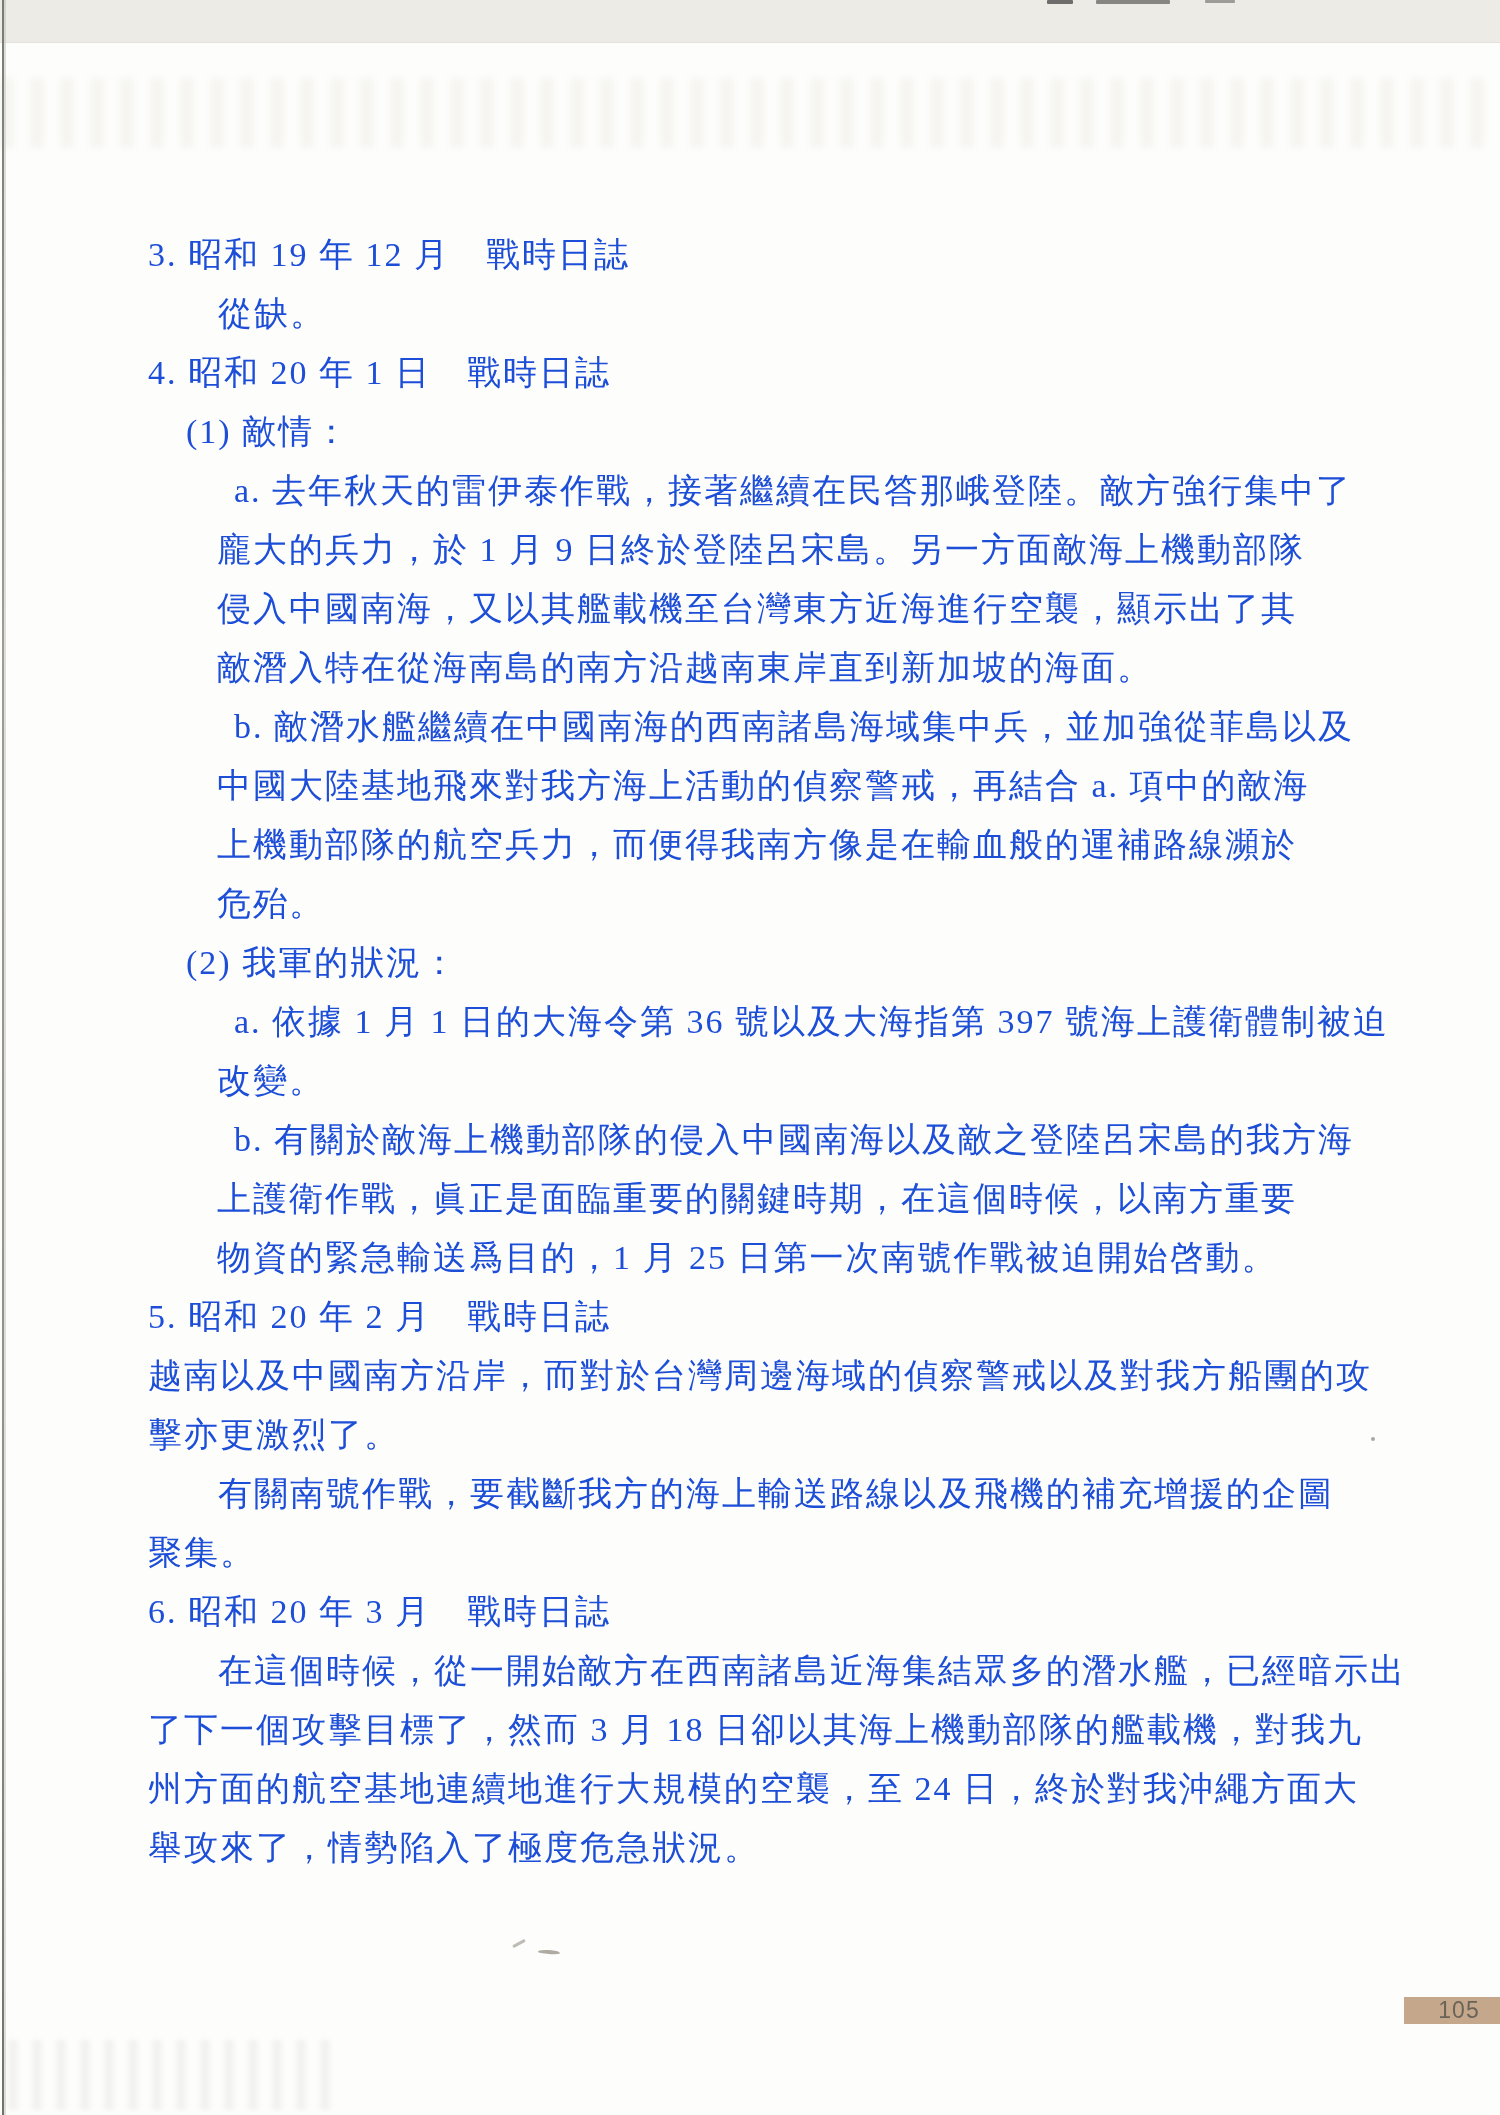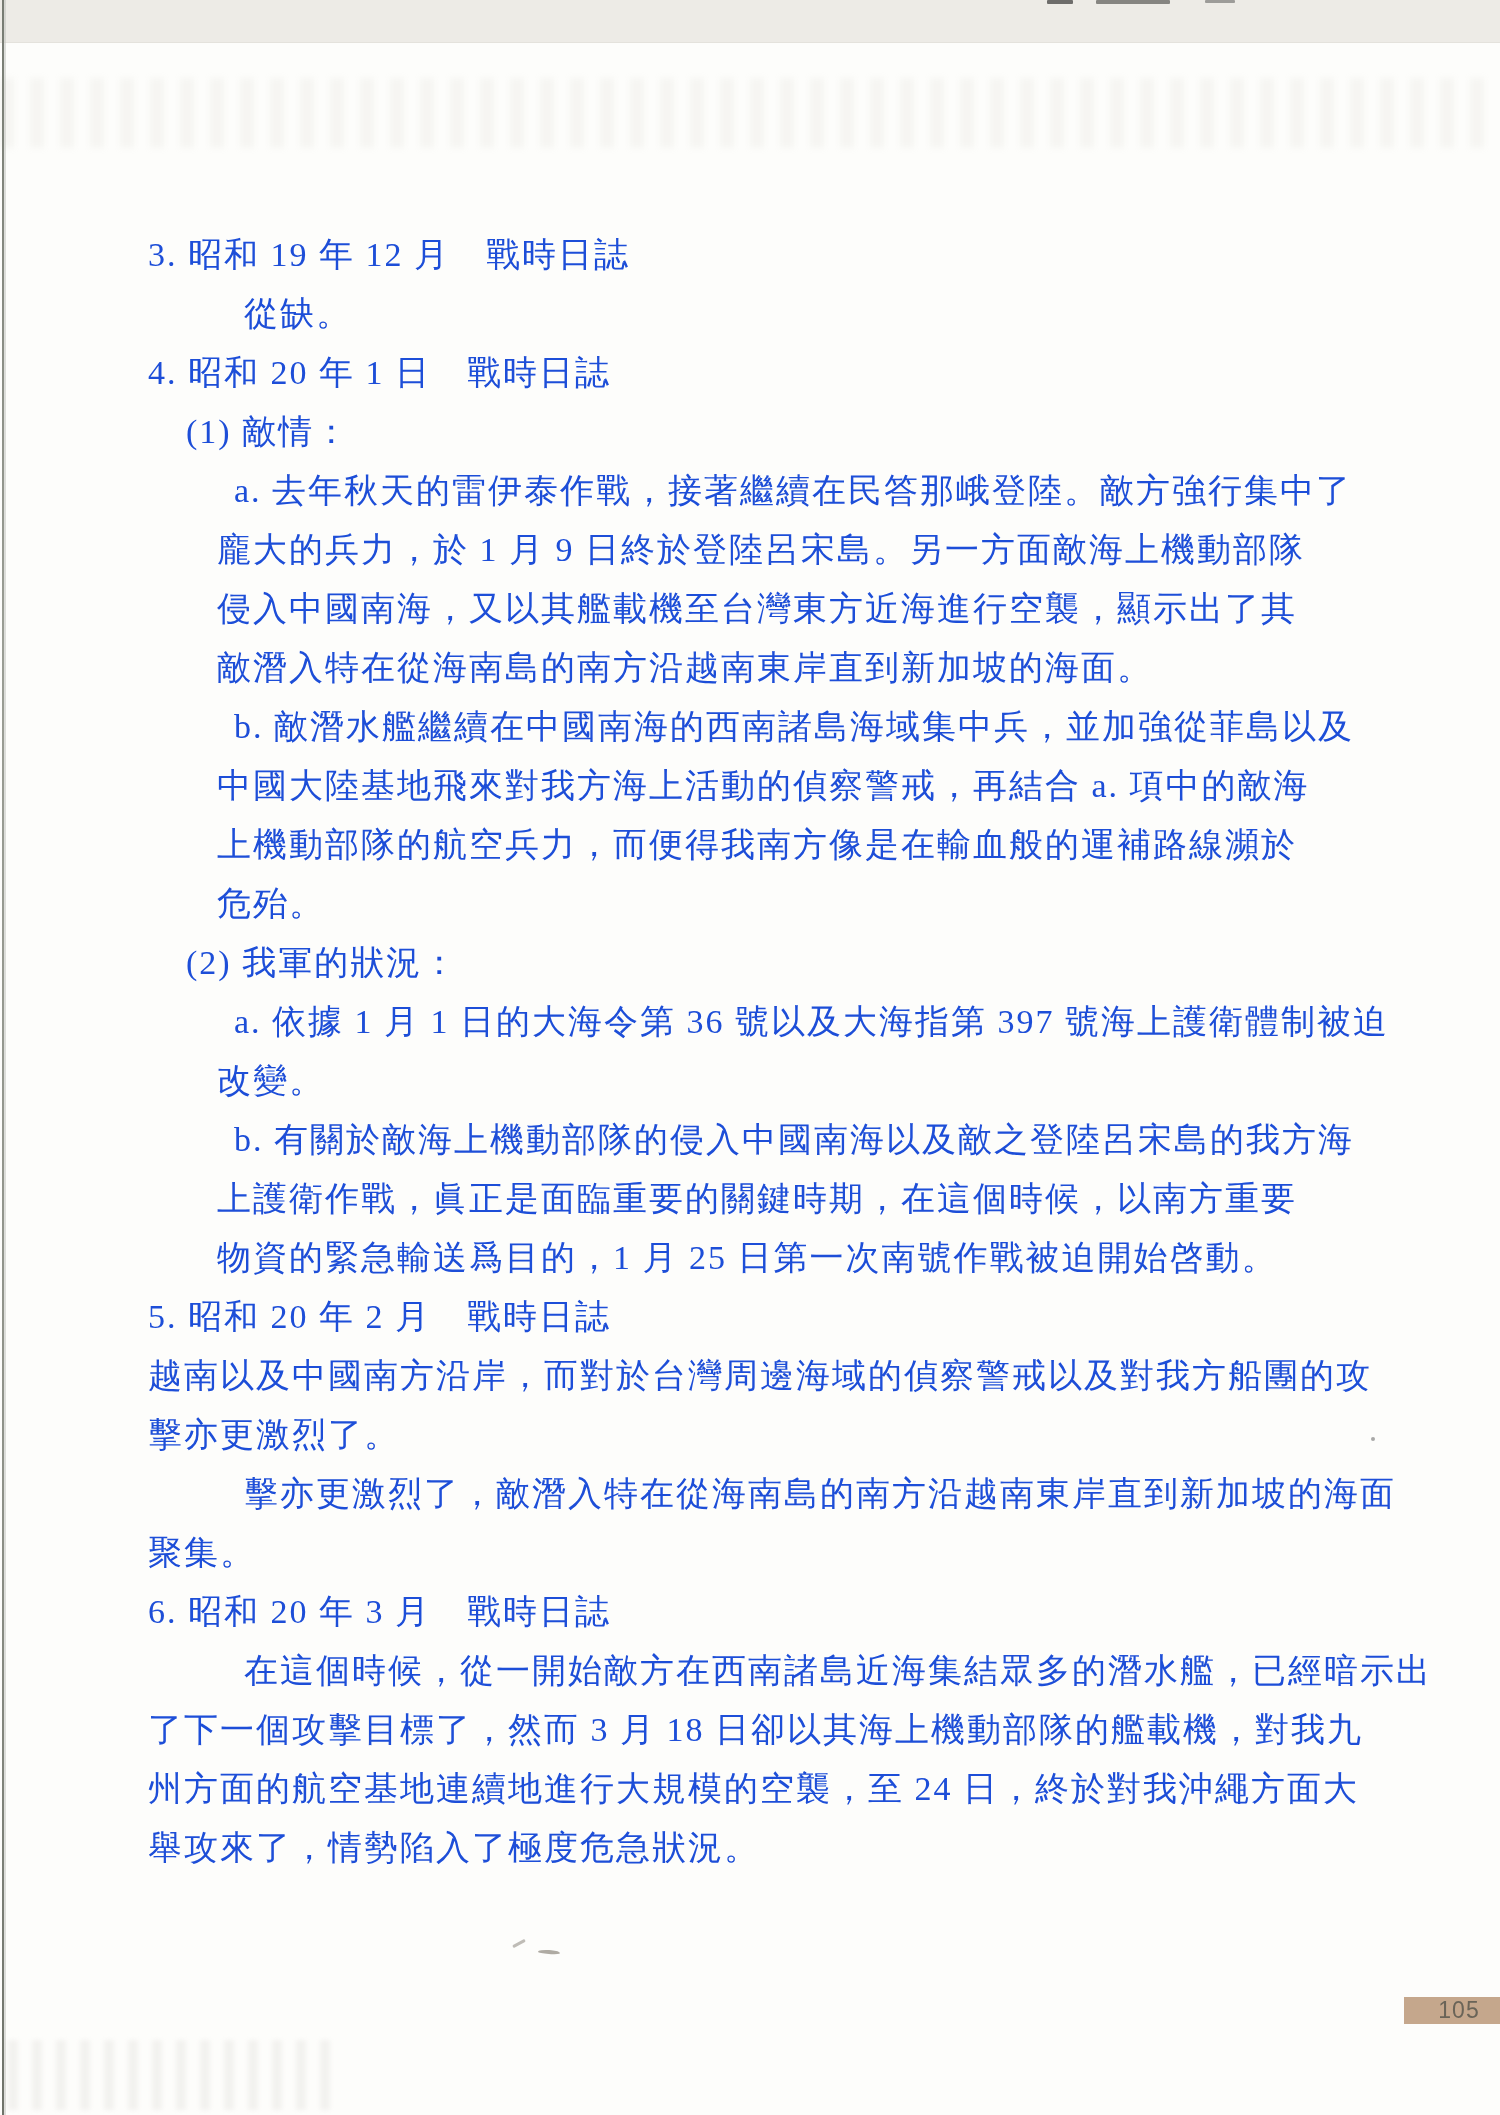--- a/index.html
+++ b/index.html
@@ -50,21 +50,21 @@
     position:absolute;left:148px;top:225px;width:1218px;
     color:#1d4ed8;
     font-size:34px;line-height:59px;
     letter-spacing:2px;
   }
   .line{white-space:nowrap;}
   .line.sec{margin-left:0;}
   .line.num{margin-left:38px;}
   .line.ab{margin-left:86px;}
   .line.abc{margin-left:69px;font-family:Liberation Serif, serif;}
-  .line.para{margin-left:96px;}
+  .line.para{margin-left:70px;}
   .line.flush{margin-left:0;}
   
   .page-badge{
     position:absolute;left:1404px;top:1997px;width:110px;height:27px;
     background:#c5a78c;
     color:#6a6458;
     font-family:"Liberation Sans","DejaVu Sans",sans-serif;
     font-size:23px;line-height:27px;text-align:center;
     letter-spacing:1px;
   }
@@ -99,21 +99,21 @@
     <div class="line abc">危殆。</div>
     <div class="line num">(2) 我軍的狀況：</div>
     <div class="line ab">a. 依據 1 月 1 日的大海令第 36 號以及大海指第 397 號海上護衛體制被迫</div>
     <div class="line abc">改變。</div>
     <div class="line ab">b. 有關於敵海上機動部隊的侵入中國南海以及敵之登陸呂宋島的我方海</div>
     <div class="line abc">上護衛作戰，眞正是面臨重要的關鍵時期，在這個時候，以南方重要</div>
     <div class="line abc">物資的緊急輸送爲目的，1 月 25 日第一次南號作戰被迫開始啓動。</div>
     <div class="line sec">5. 昭和 20 年 2 月　戰時日誌</div>
     <div class="line flush">越南以及中國南方沿岸，而對於台灣周邊海域的偵察警戒以及對我方船團的攻</div>
     <div class="line flush">擊亦更激烈了。</div>
-    <div class="line para">擊亦更激烈了，敵潛入特在從海南島的南方沿越南東岸直到新加坡的海面</div>
+    <div class="line para">有關南號作戰，要截斷我方的海上輸送路線以及飛機的補充增援的企圖</div>
     <div class="line flush">聚集。</div>
     <div class="line sec">6. 昭和 20 年 3 月　戰時日誌</div>
     <div class="line para">在這個時候，從一開始敵方在西南諸島近海集結眾多的潛水艦，已經暗示出</div>
     <div class="line flush">了下一個攻擊目標了，然而 3 月 18 日卻以其海上機動部隊的艦載機，對我九</div>
     <div class="line flush">州方面的航空基地連續地進行大規模的空襲，至 24 日，終於對我沖繩方面大</div>
     <div class="line flush">舉攻來了，情勢陷入了極度危急狀況。</div>
   </div>
 
 <div class="page-badge">105</div>
 

